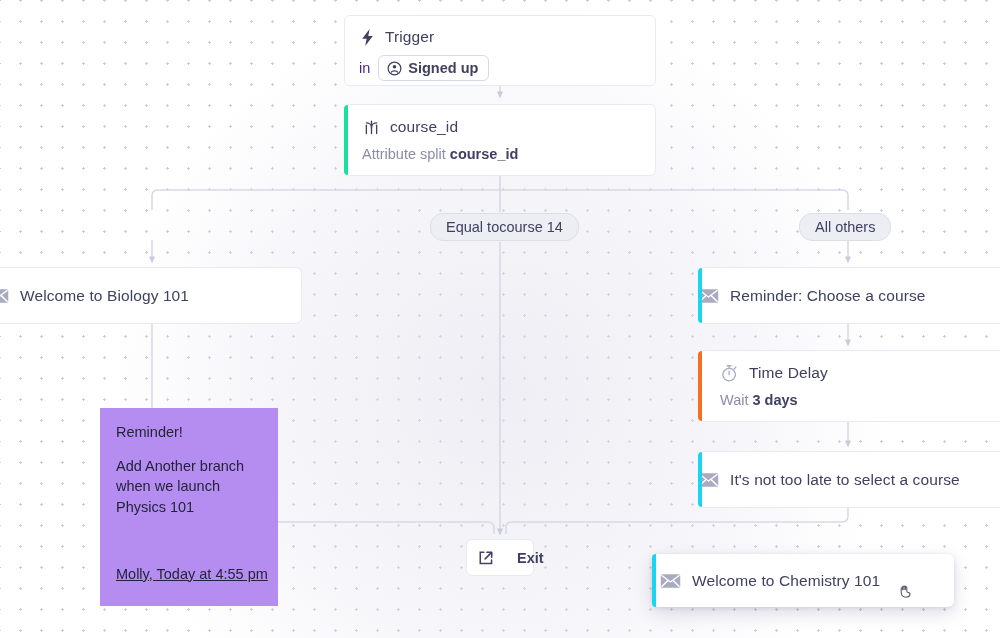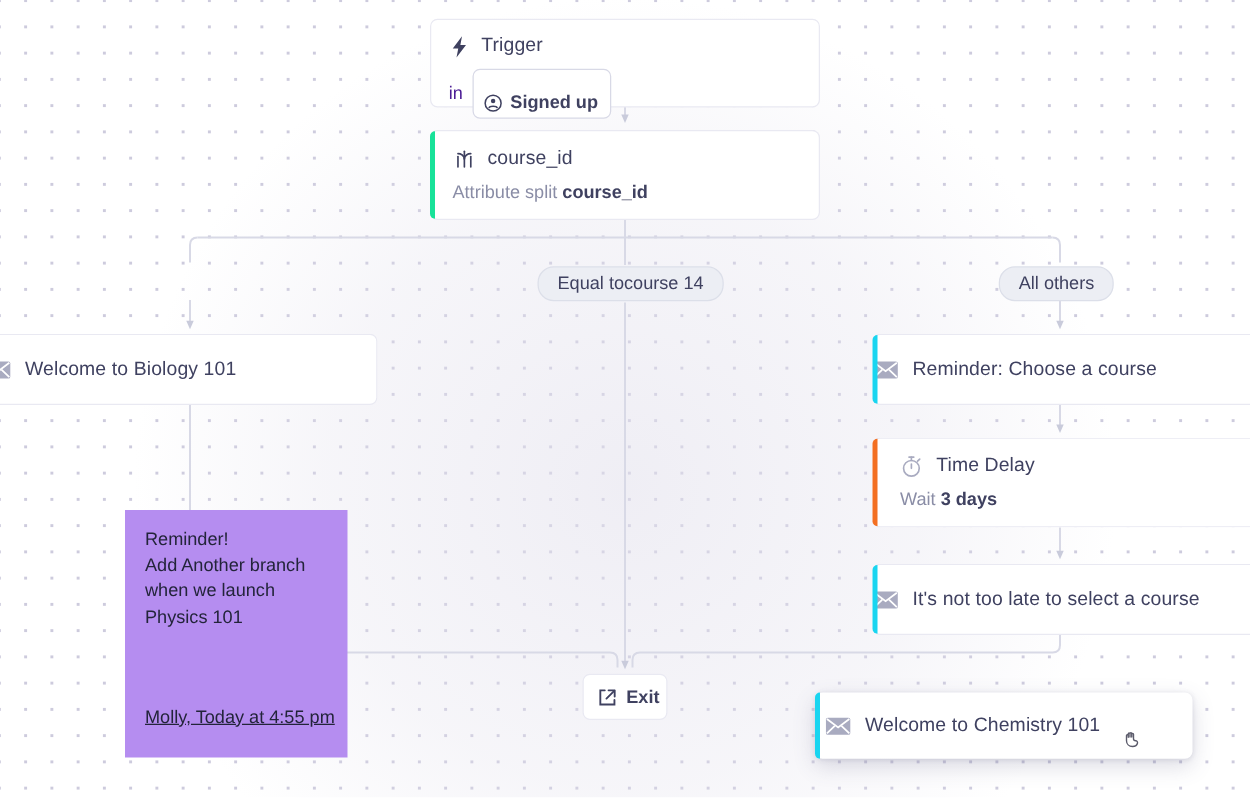--- a/index.html
+++ b/index.html
@@ -91,21 +91,21 @@
   #trigger-node .trig-head { gap: 9px; height: 24px; }
   #trigger-node .trig-in { gap: 8px; margin-top: 6px; }
   .in-word { font-size: 14.5px; color: #4c1d95; }
   .pill-chip {
     display: inline-flex;
     align-items: center;
     gap: 6px;
     border: 1px solid #d8d9e6;
     border-radius: 6px;
     background: #fff;
-    padding: 18px 10px 4px 8px;
+    padding: 4px 10px 4px 8px;
     font-size: 14.5px;
     font-weight: bold;
     color: #3f4160;
   }
 
   
   #split-node {
     left: 344px; top: 104px;
     width: 312px; height: 72px;
     padding: 10px 0 0 18px;
@@ -146,36 +146,36 @@
   #delay-node .dl-head { gap: 10px; height: 24px; }
   #delay-node .dl-sub { margin-top: 7px; }
   #msg-late { left: 698px; top: 451px; width: 320px; }
 
   
   #exit-node {
     left: 466px; top: 539px;
     width: 68px; height: 37px;
     border-radius: 6px;
   }
-  #exit-node .row { height: 100%; gap: 7px; padding-left: 11px; }
+  #exit-node .row { height: 100%; gap: 23px; padding-left: 11px; }
   .exit-label { font-size: 14.5px; font-weight: bold; color: #3f4160; }
 
   
   #sticky-note {
     position: absolute;
     left: 100px; top: 408px;
     width: 178px; height: 198px;
     background: #b58df0;
     color: #23243a;
     padding: 14px 16px 0 16px;
     box-sizing: border-box;
     font-size: 14.5px;
     line-height: 20.5px;
   }
-  #sticky-note .note-body { }
+  #sticky-note .note-body { margin-top: 13px; }
   #sticky-note .note-meta {
     position: absolute;
     left: 16px; bottom: 22px;
     font-size: 14.5px;
     text-decoration: underline;
   }
 
   
   #drag-card {
     position: absolute;

